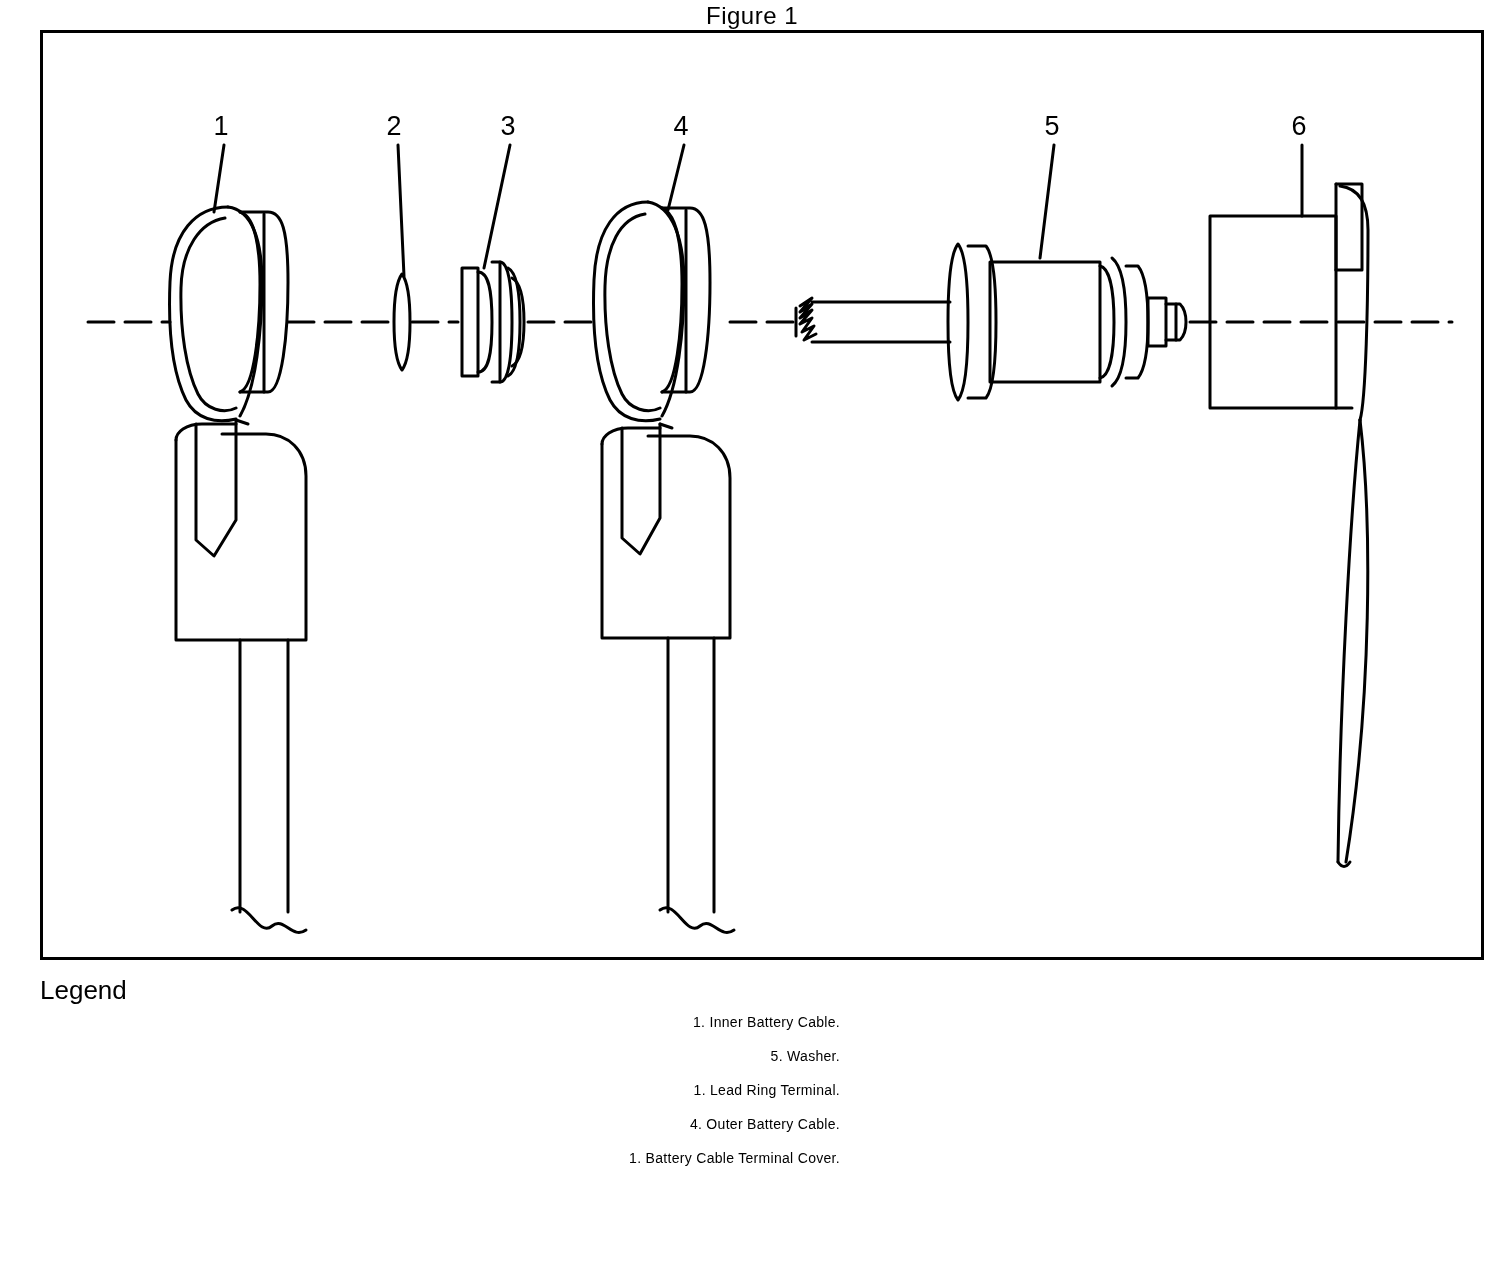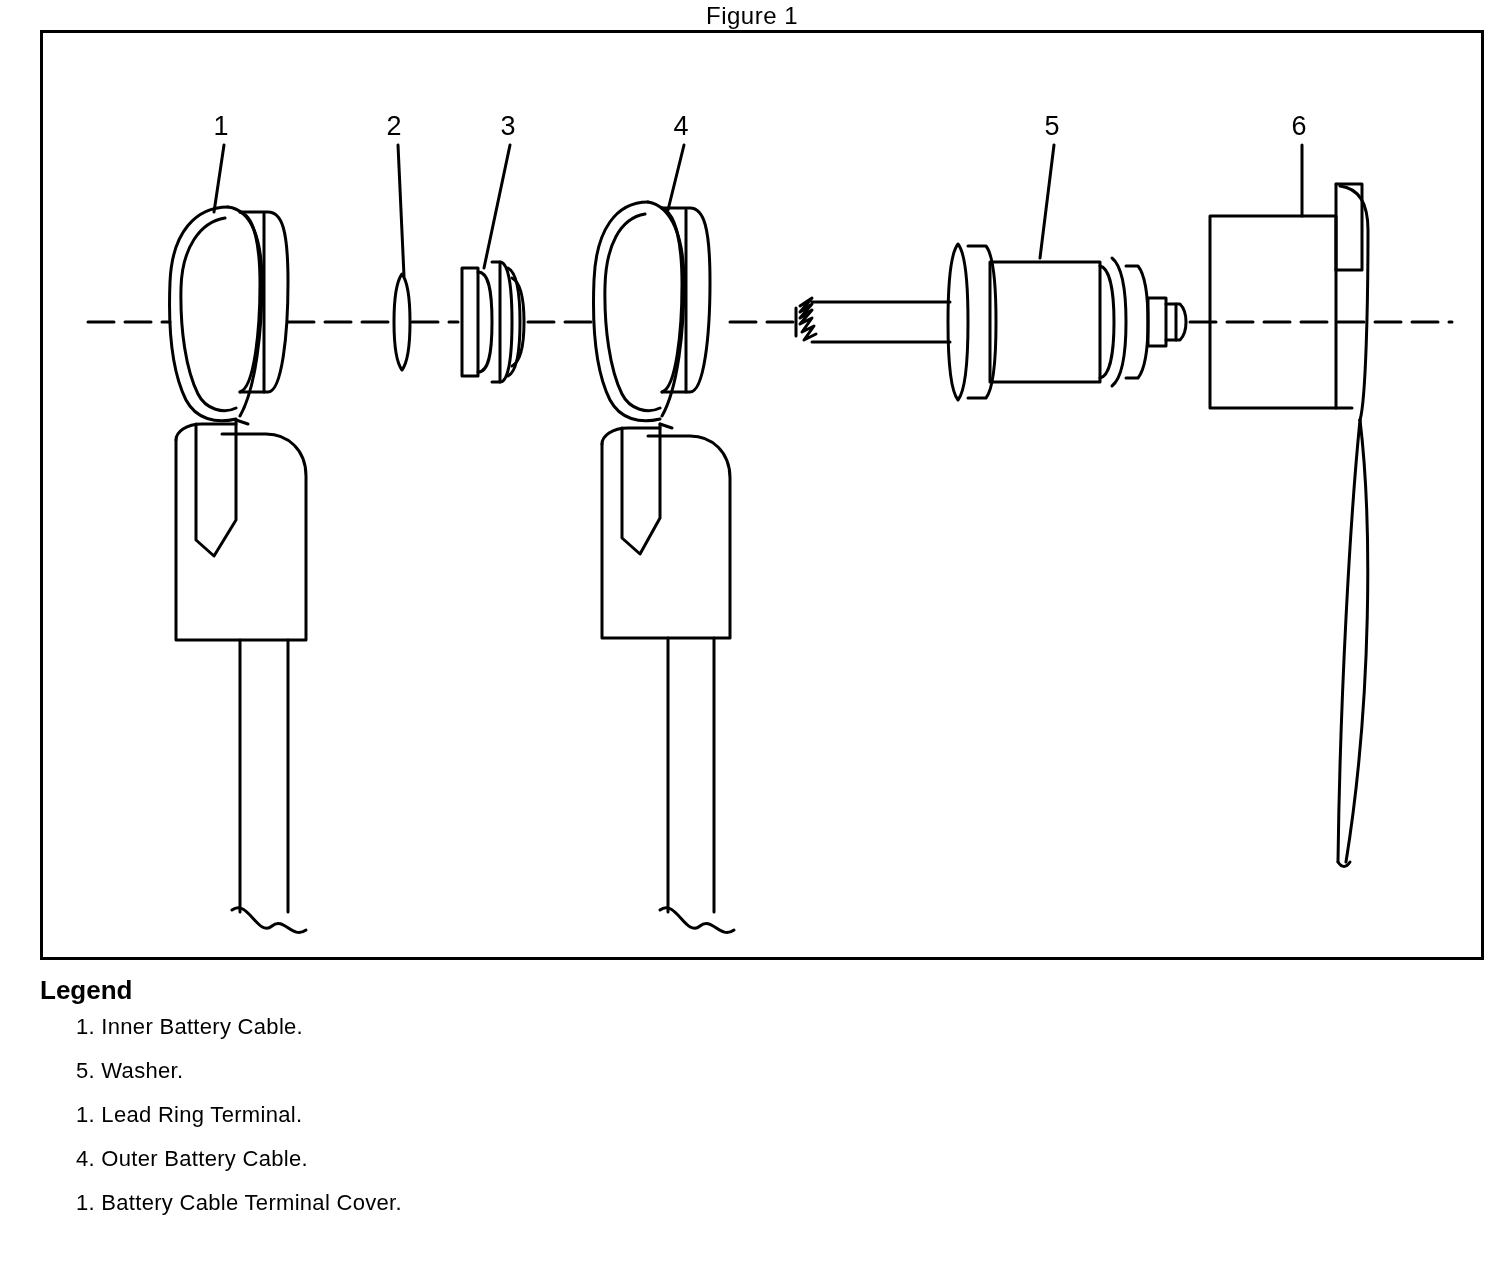--- a/index.html
+++ b/index.html
@@ -40,28 +40,29 @@
     top: 0;
   }
   #legend-block {
     position: absolute;
     left: 40px;
     top: 975px;
     width: 800px;
   }
   #legend-title {
     font-size: 26px;
-    font-weight: bold;
+    font-weight: normal;
     margin: 0 0 8px 0;
   }
   .legend-item {
-    font-size: 22px;
+    font-size: 14px;
     margin: 8px 0 18px 0;
     padding-left: 36px;
     letter-spacing: 0.3px;
+    text-align: right;
   }
   .callout-num {
     font-family: "Liberation Sans", sans-serif;
     font-size: 27px;
     font-weight: normal;
   }
 </style>
 </head>
 <body>
 

